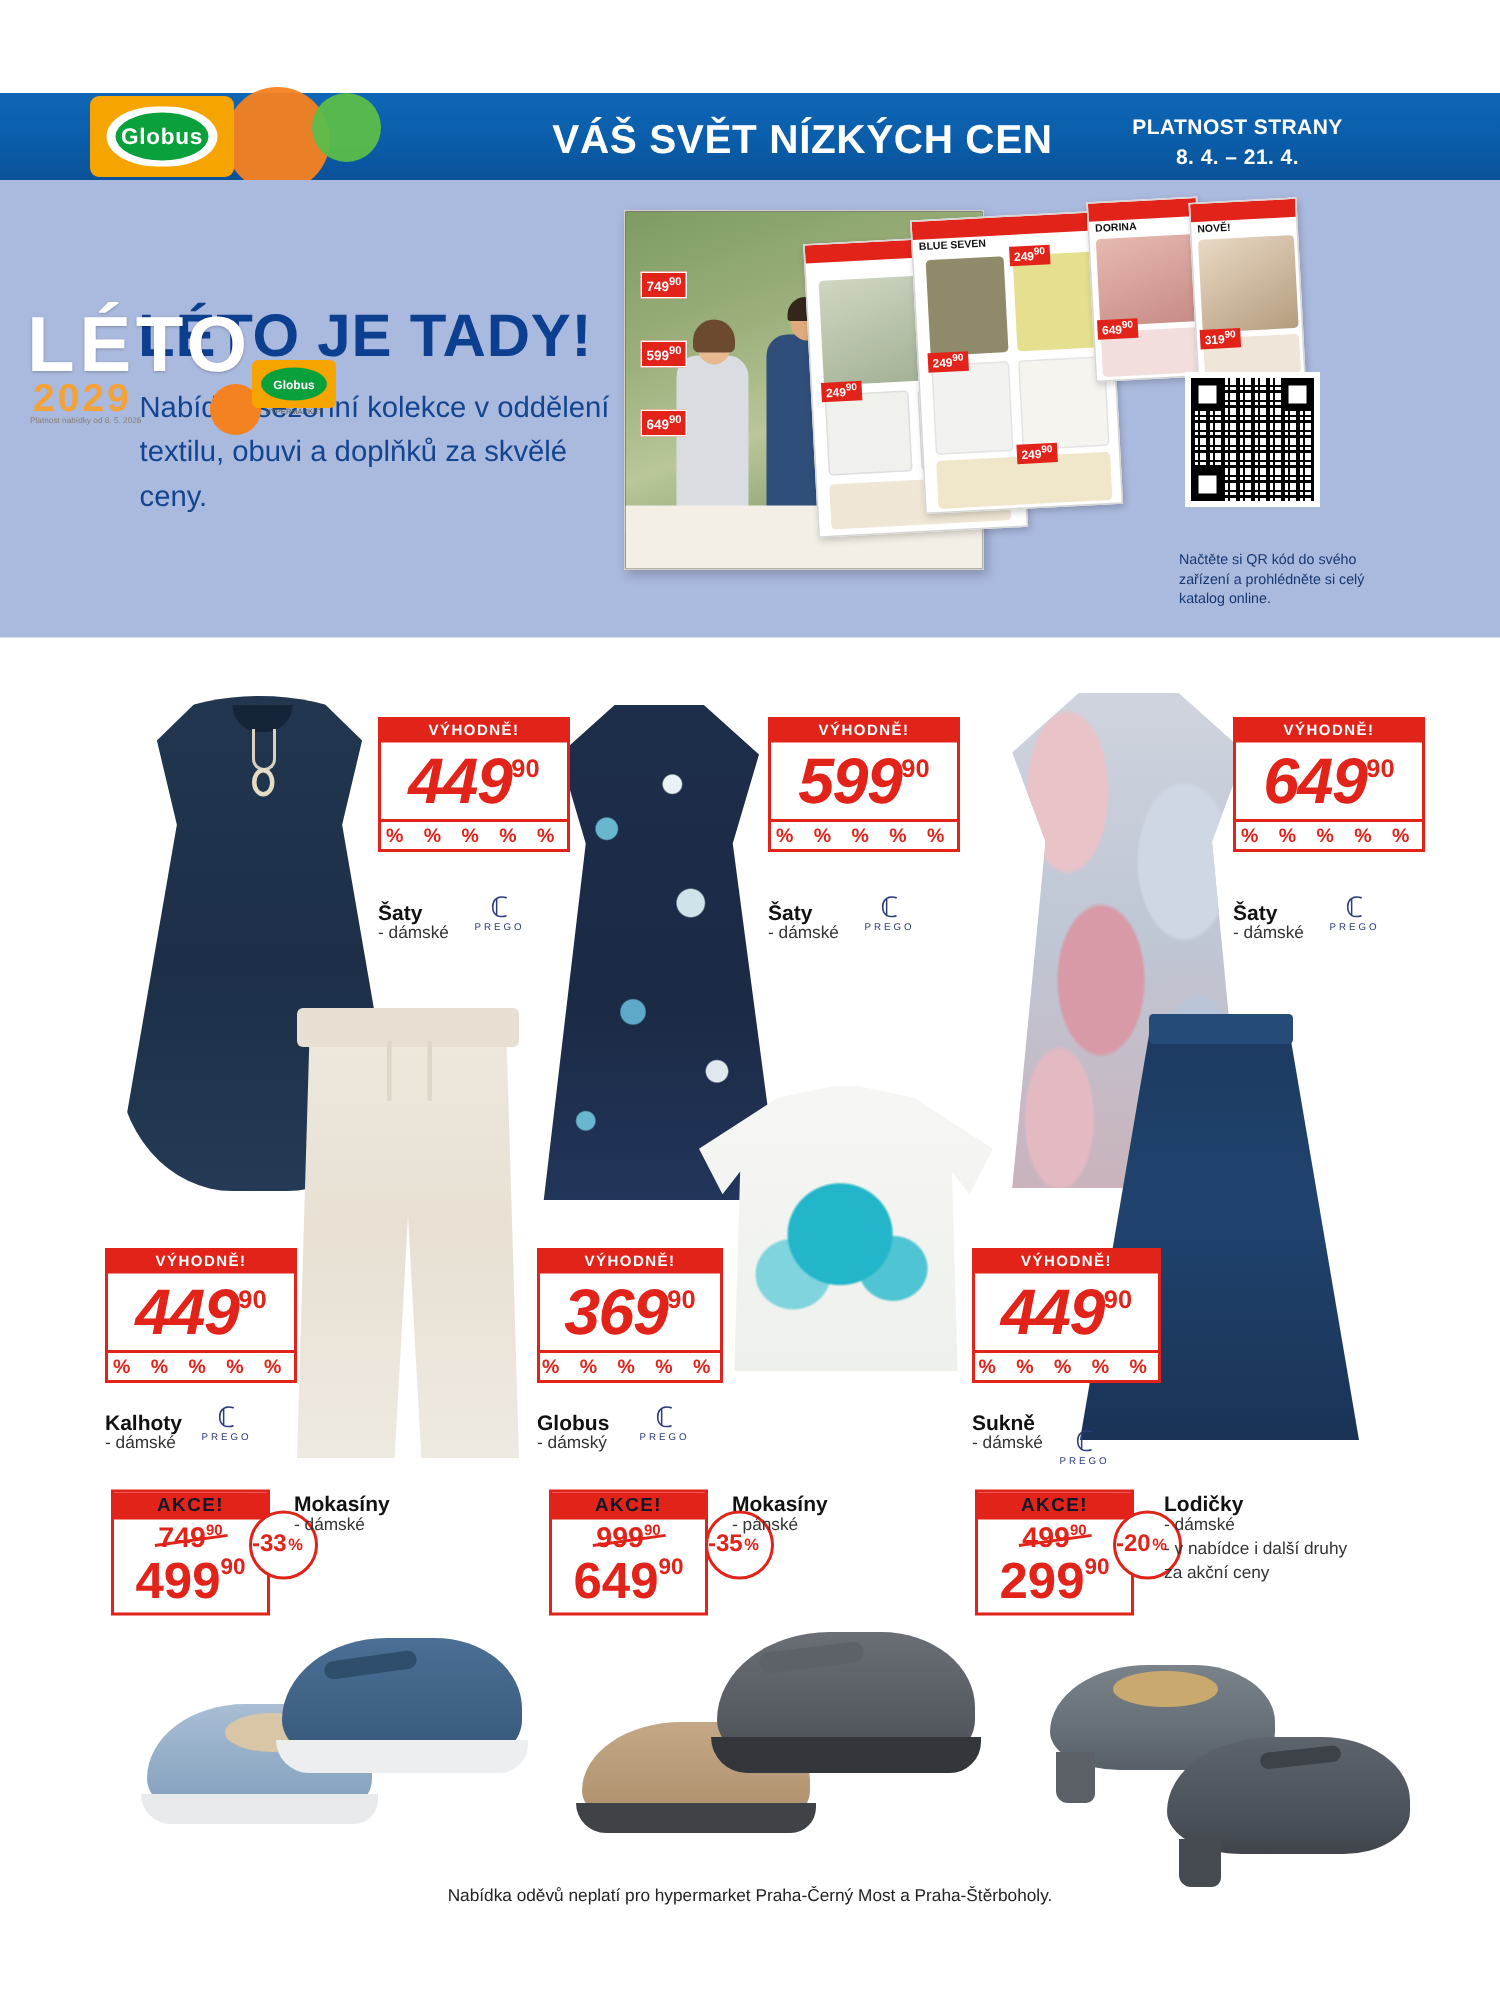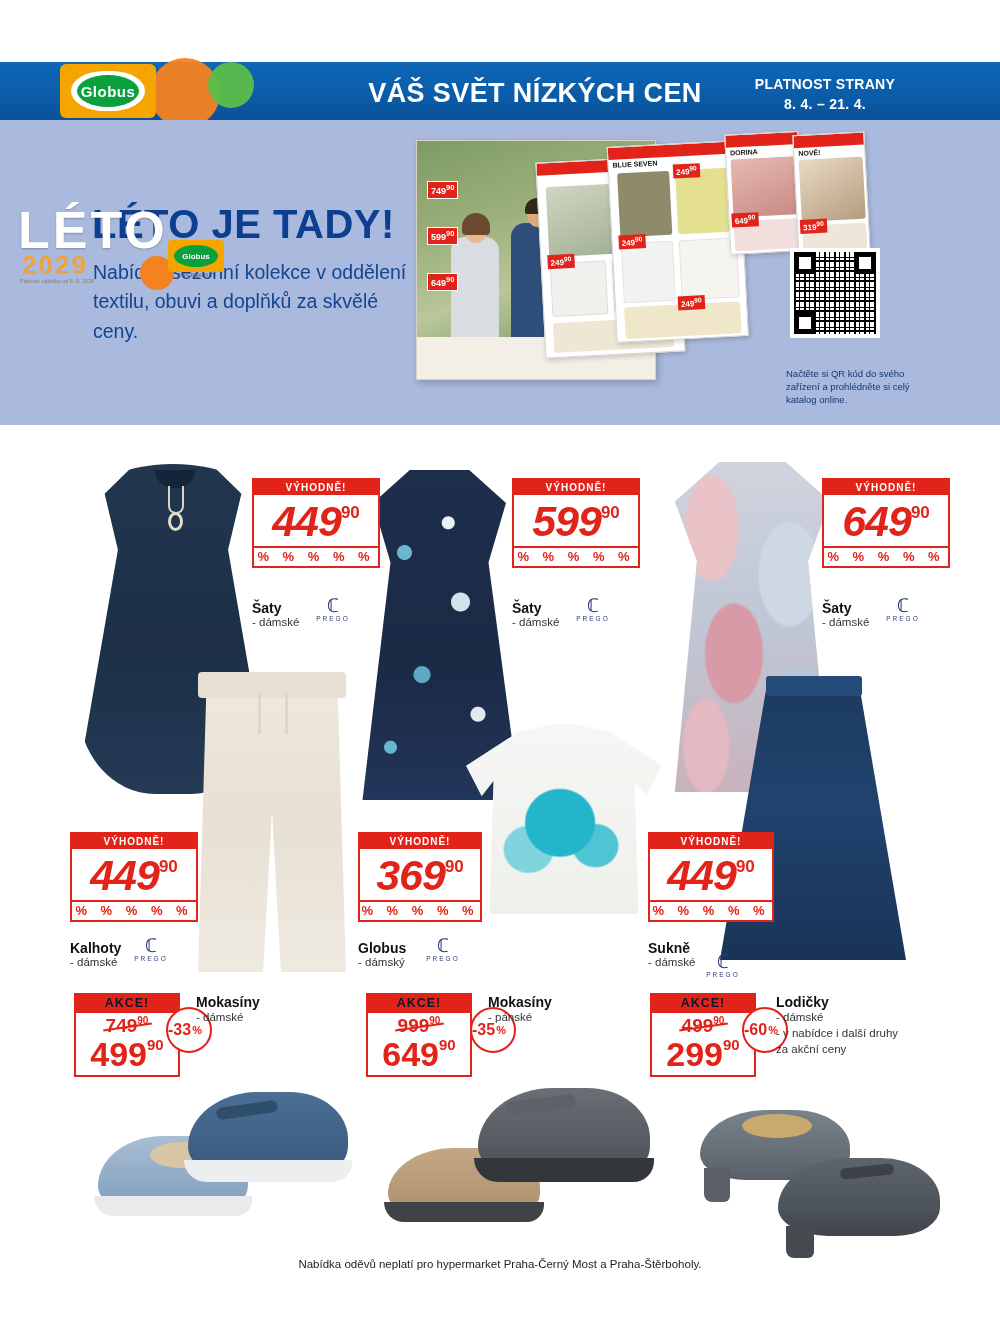--- a/index.html
+++ b/index.html
@@ -585,21 +585,21 @@
   <div class="psub" style="left:488px; top:1011px;">- pánské</div>
 
   <div class="tag2" style="left:650px; top:993px; width:106px;">
     <div class="tag2-head">AKCE!</div>
     <div>
       <span class="tag2-old"><span>499</span><span class="c">90</span></span>
     </div>
     <div class="tag2-new"><span>299</span><span class="c">90</span></div>
   </div>
   <div class="badge-round" style="left:742px; top:1007px;">
-    <span>-60</span>
+    <span>-20</span>
       <span class="pc">%</span>
   </div>
   <div class="pname" style="left:776px; top:994px;">Lodičky</div>
   <div class="psub" style="left:776px; top:1011px;">- dámské</div>
   <div class="psub" style="left:776px; top:1027px;">- v nabídce i další druhy</div>
   <div class="psub" style="left:776px; top:1043px;">za akční ceny</div>
 
   <div class="footnote">Nabídka oděvů neplatí pro hypermarket Praha-Černý Most a Praha-Štěrboholy.</div>
 
 </div>

